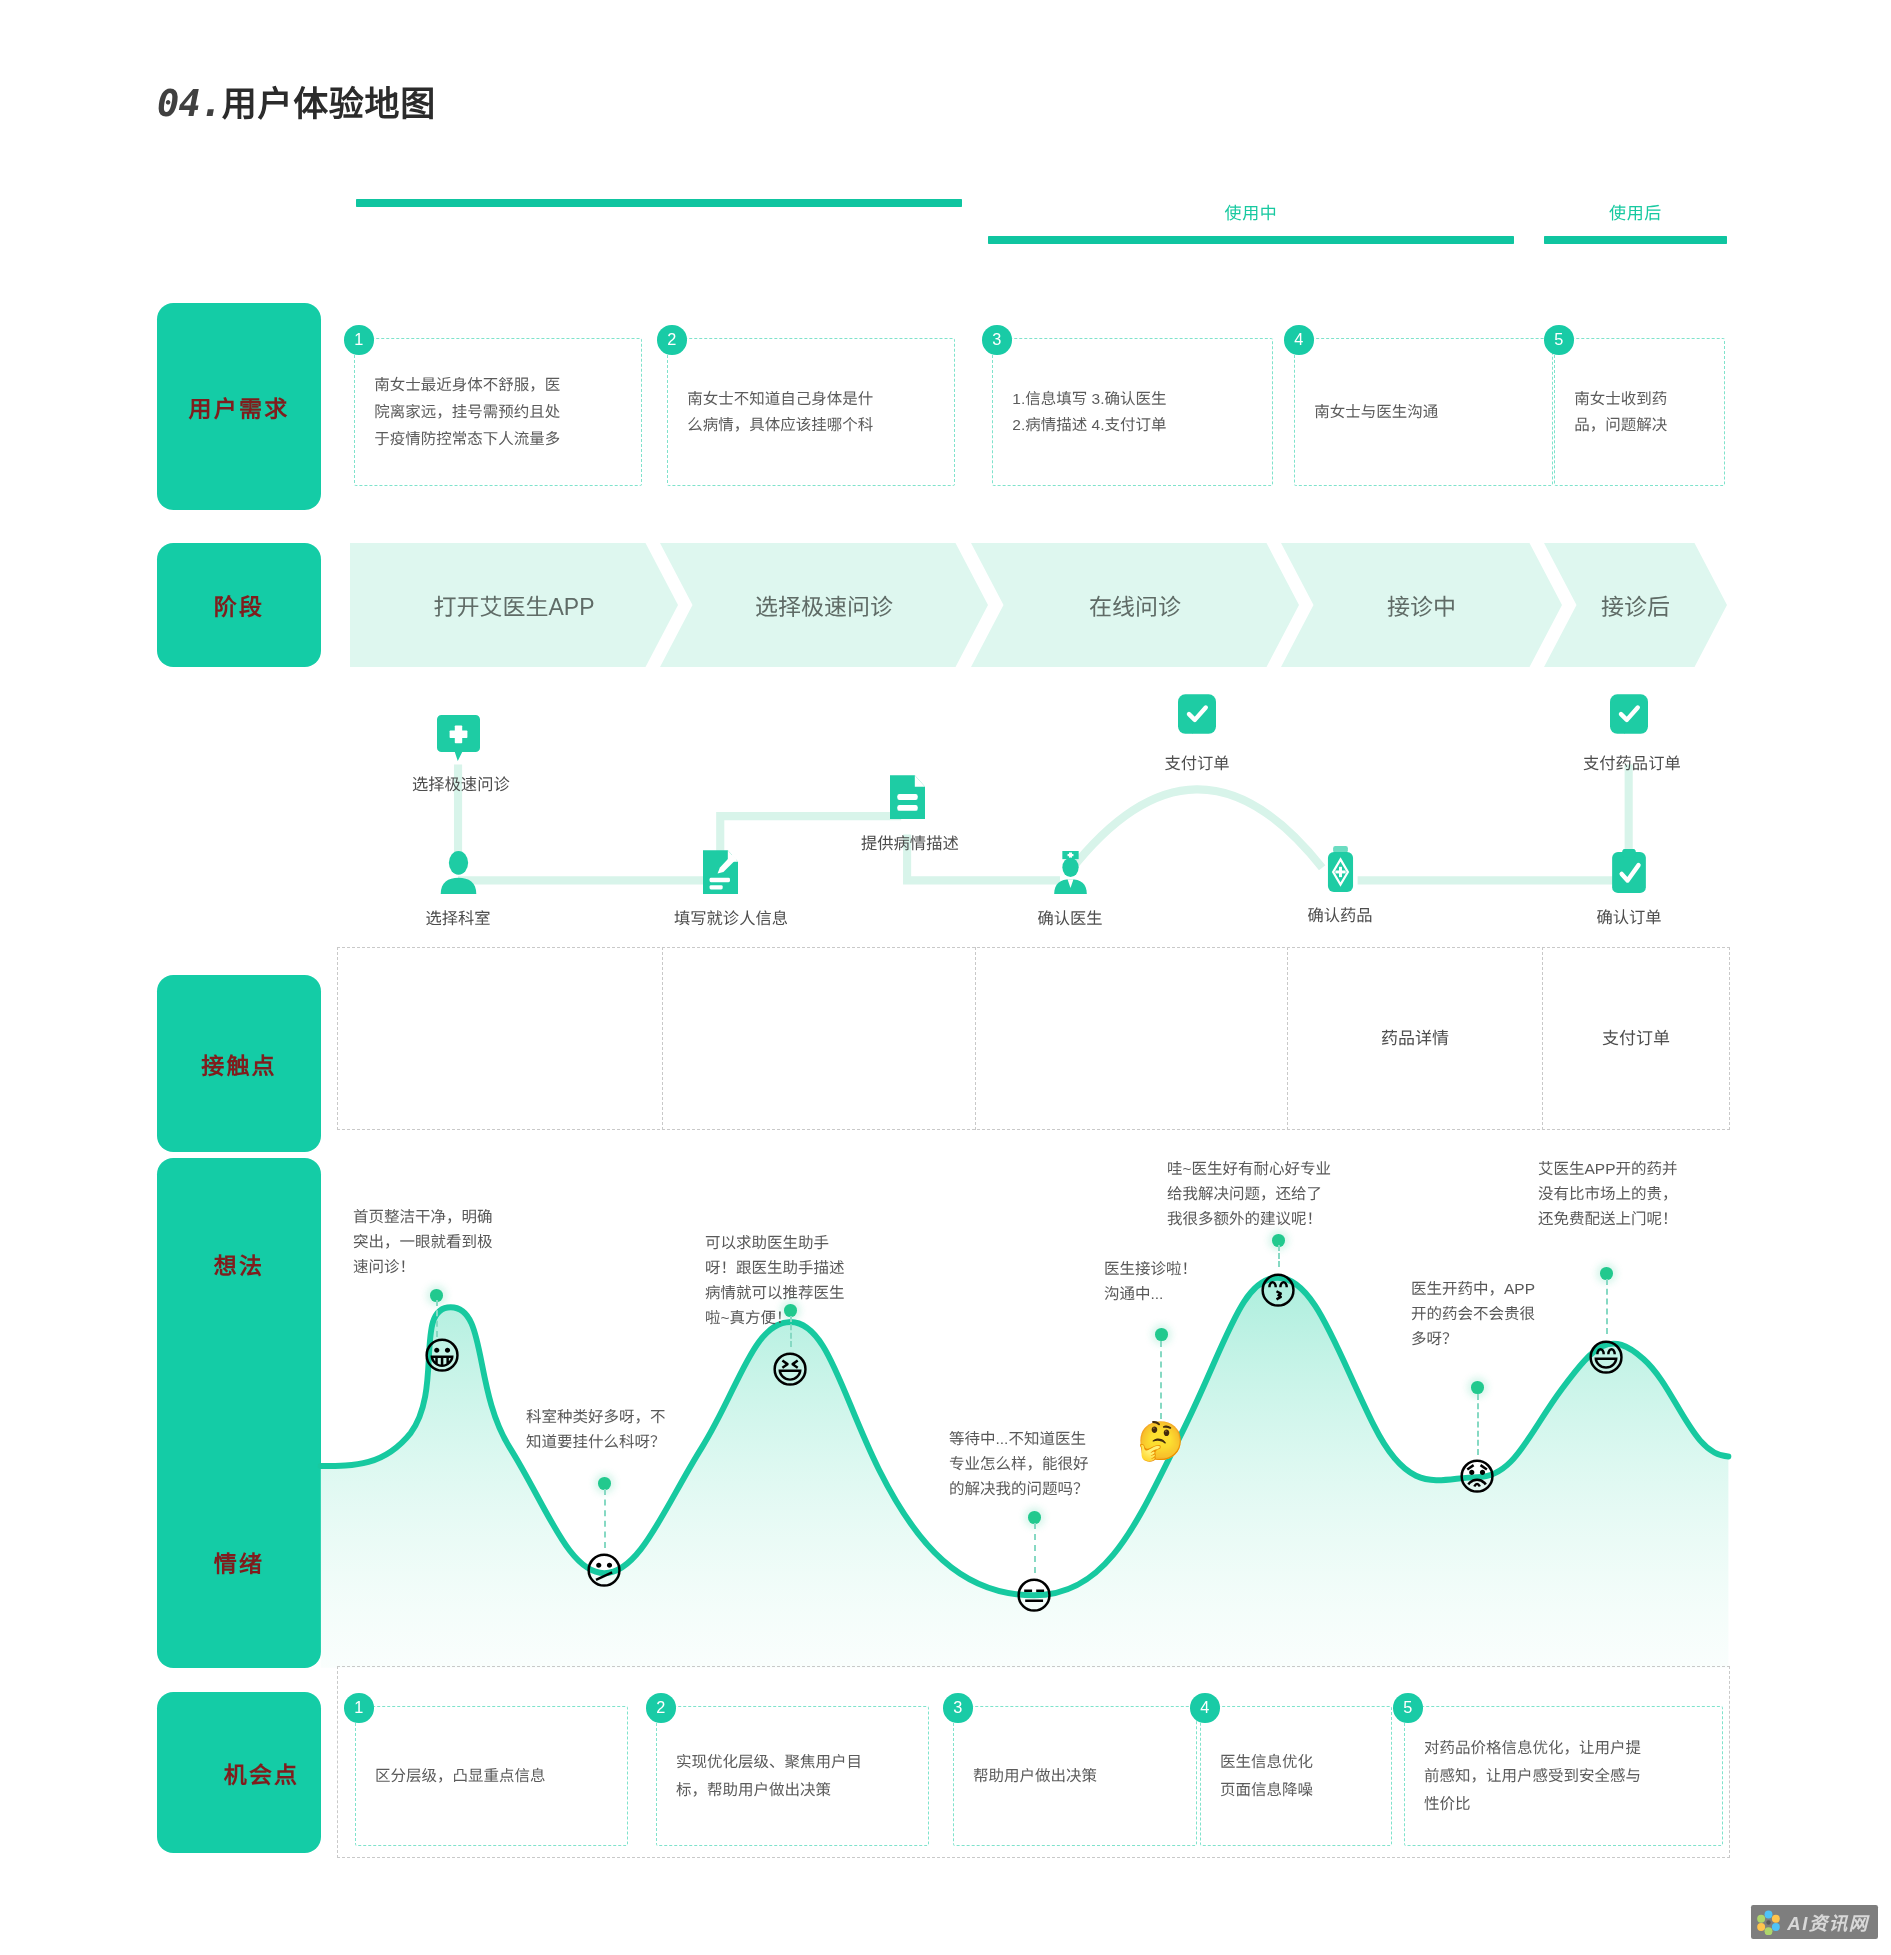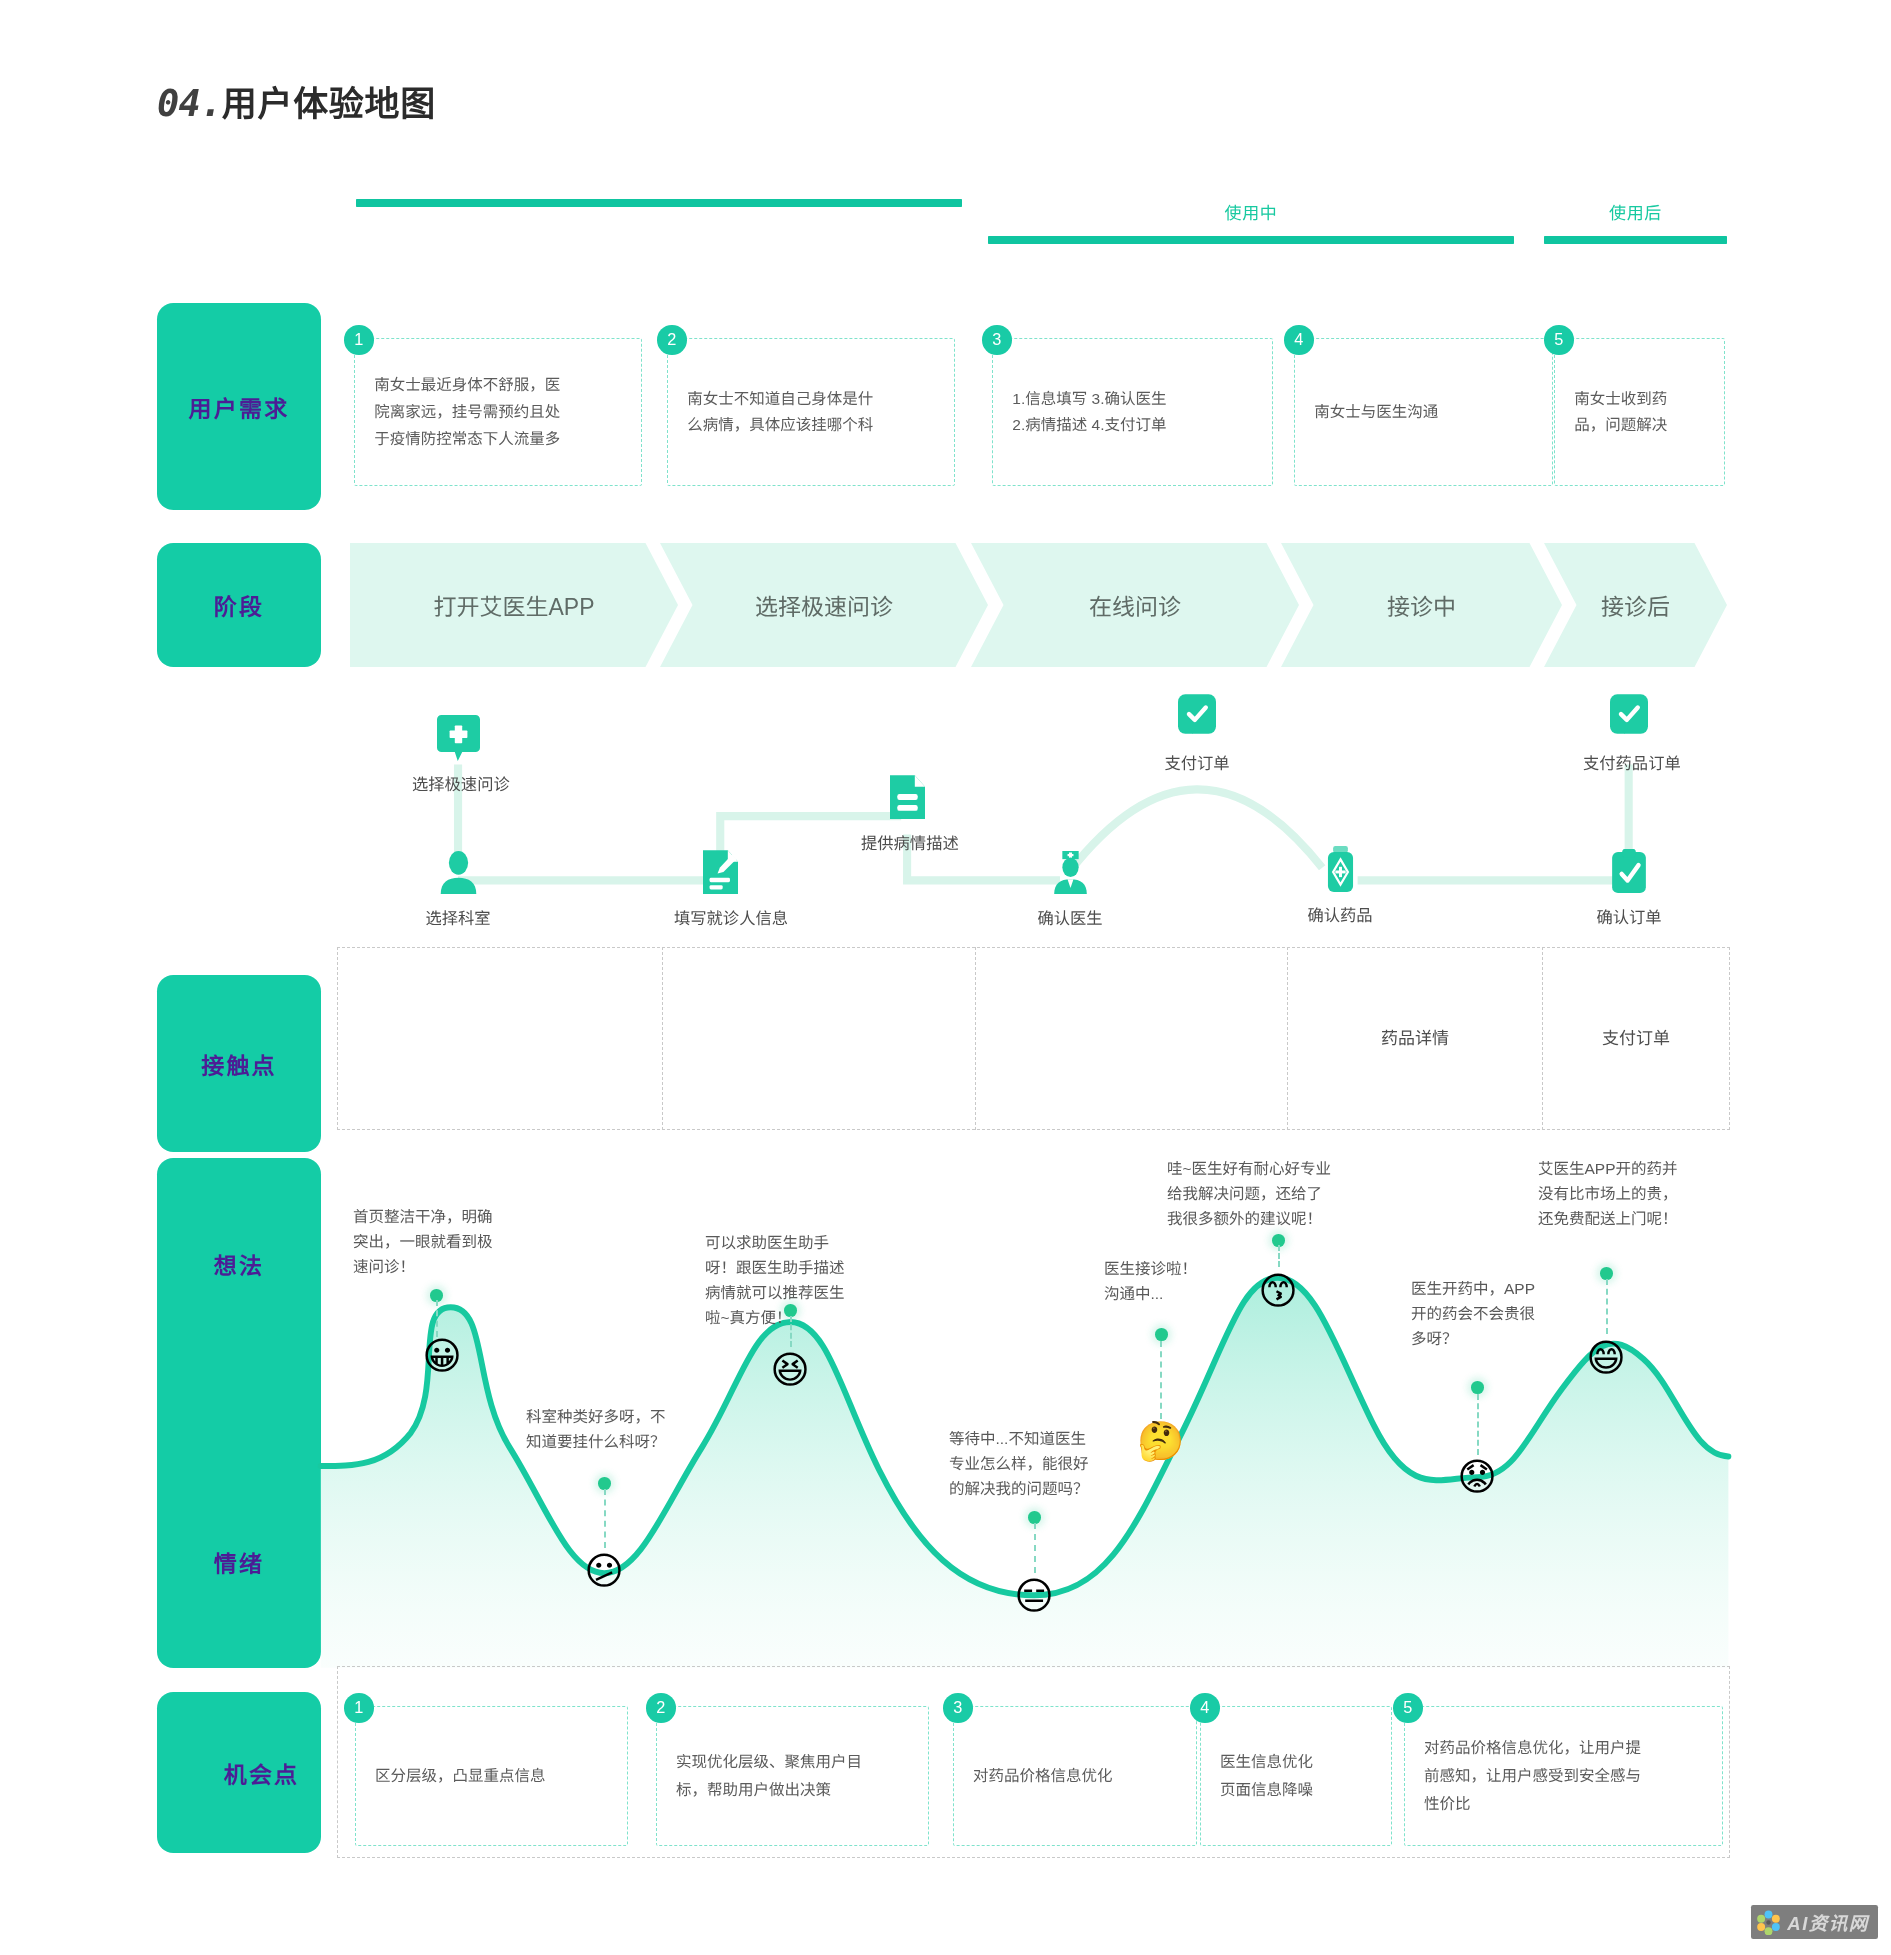--- a/index.html
+++ b/index.html
@@ -23,21 +23,21 @@
   
   .phase-hdr { position: absolute; text-align: center; }
   .phase-hdr .lbl { font-size: 17px; color: #17C9A0; margin-bottom: 11.8px; letter-spacing: 0.7px; }
   .phase-hdr .bar { height: 8.1px; background: #0FC5A0; border-radius: 0.7px; }
 
   
   .rowlabel {
     position: absolute; left: 157px; width: 164px;
     background: #14CCA6; border-radius: 16.3px;
     display: flex; align-items: center; justify-content: center;
-    color: #4c1d95; font-size: 23px; font-weight: 700; letter-spacing: 2.2px;
+    color: #7f1d1d; font-size: 23px; font-weight: 700; letter-spacing: 2.2px;
   }
   .rowlabel.dual { flex-direction: column; justify-content: space-between; padding: 89px 0; }
 
   
   .need-cell { position: absolute; }
   .need-box {
     position: absolute; left: 10.3px; top: 13.3px;
     border: 1.5px dashed #7FE3CC; border-radius: 2.2px;
     display: flex; align-items: center;
   }
@@ -458,21 +458,21 @@
   </div>
   <div class="opp-badge" style="left:344px; top:1693px;">1</div>
 
   <div class="opp-box" style="left:656px; top:1706px; width:273px; height:140px;">
     <p>实现优化层级、聚焦用户目
 标，帮助用户做出决策</p>
   </div>
   <div class="opp-badge" style="left:646px; top:1693px;">2</div>
 
   <div class="opp-box" style="left:953px; top:1706px; width:244px; height:140px;">
-    <p>对药品价格信息优化</p>
+    <p>帮助用户做出决策</p>
   </div>
   <div class="opp-badge" style="left:943px; top:1693px;">3</div>
 
   <div class="opp-box" style="left:1200px; top:1706px; width:192px; height:140px;">
     <p>医生信息优化
 页面信息降噪</p>
   </div>
   <div class="opp-badge" style="left:1190px; top:1693px;">4</div>
 
   <div class="opp-box" style="left:1404px; top:1706px; width:319px; height:140px;">

